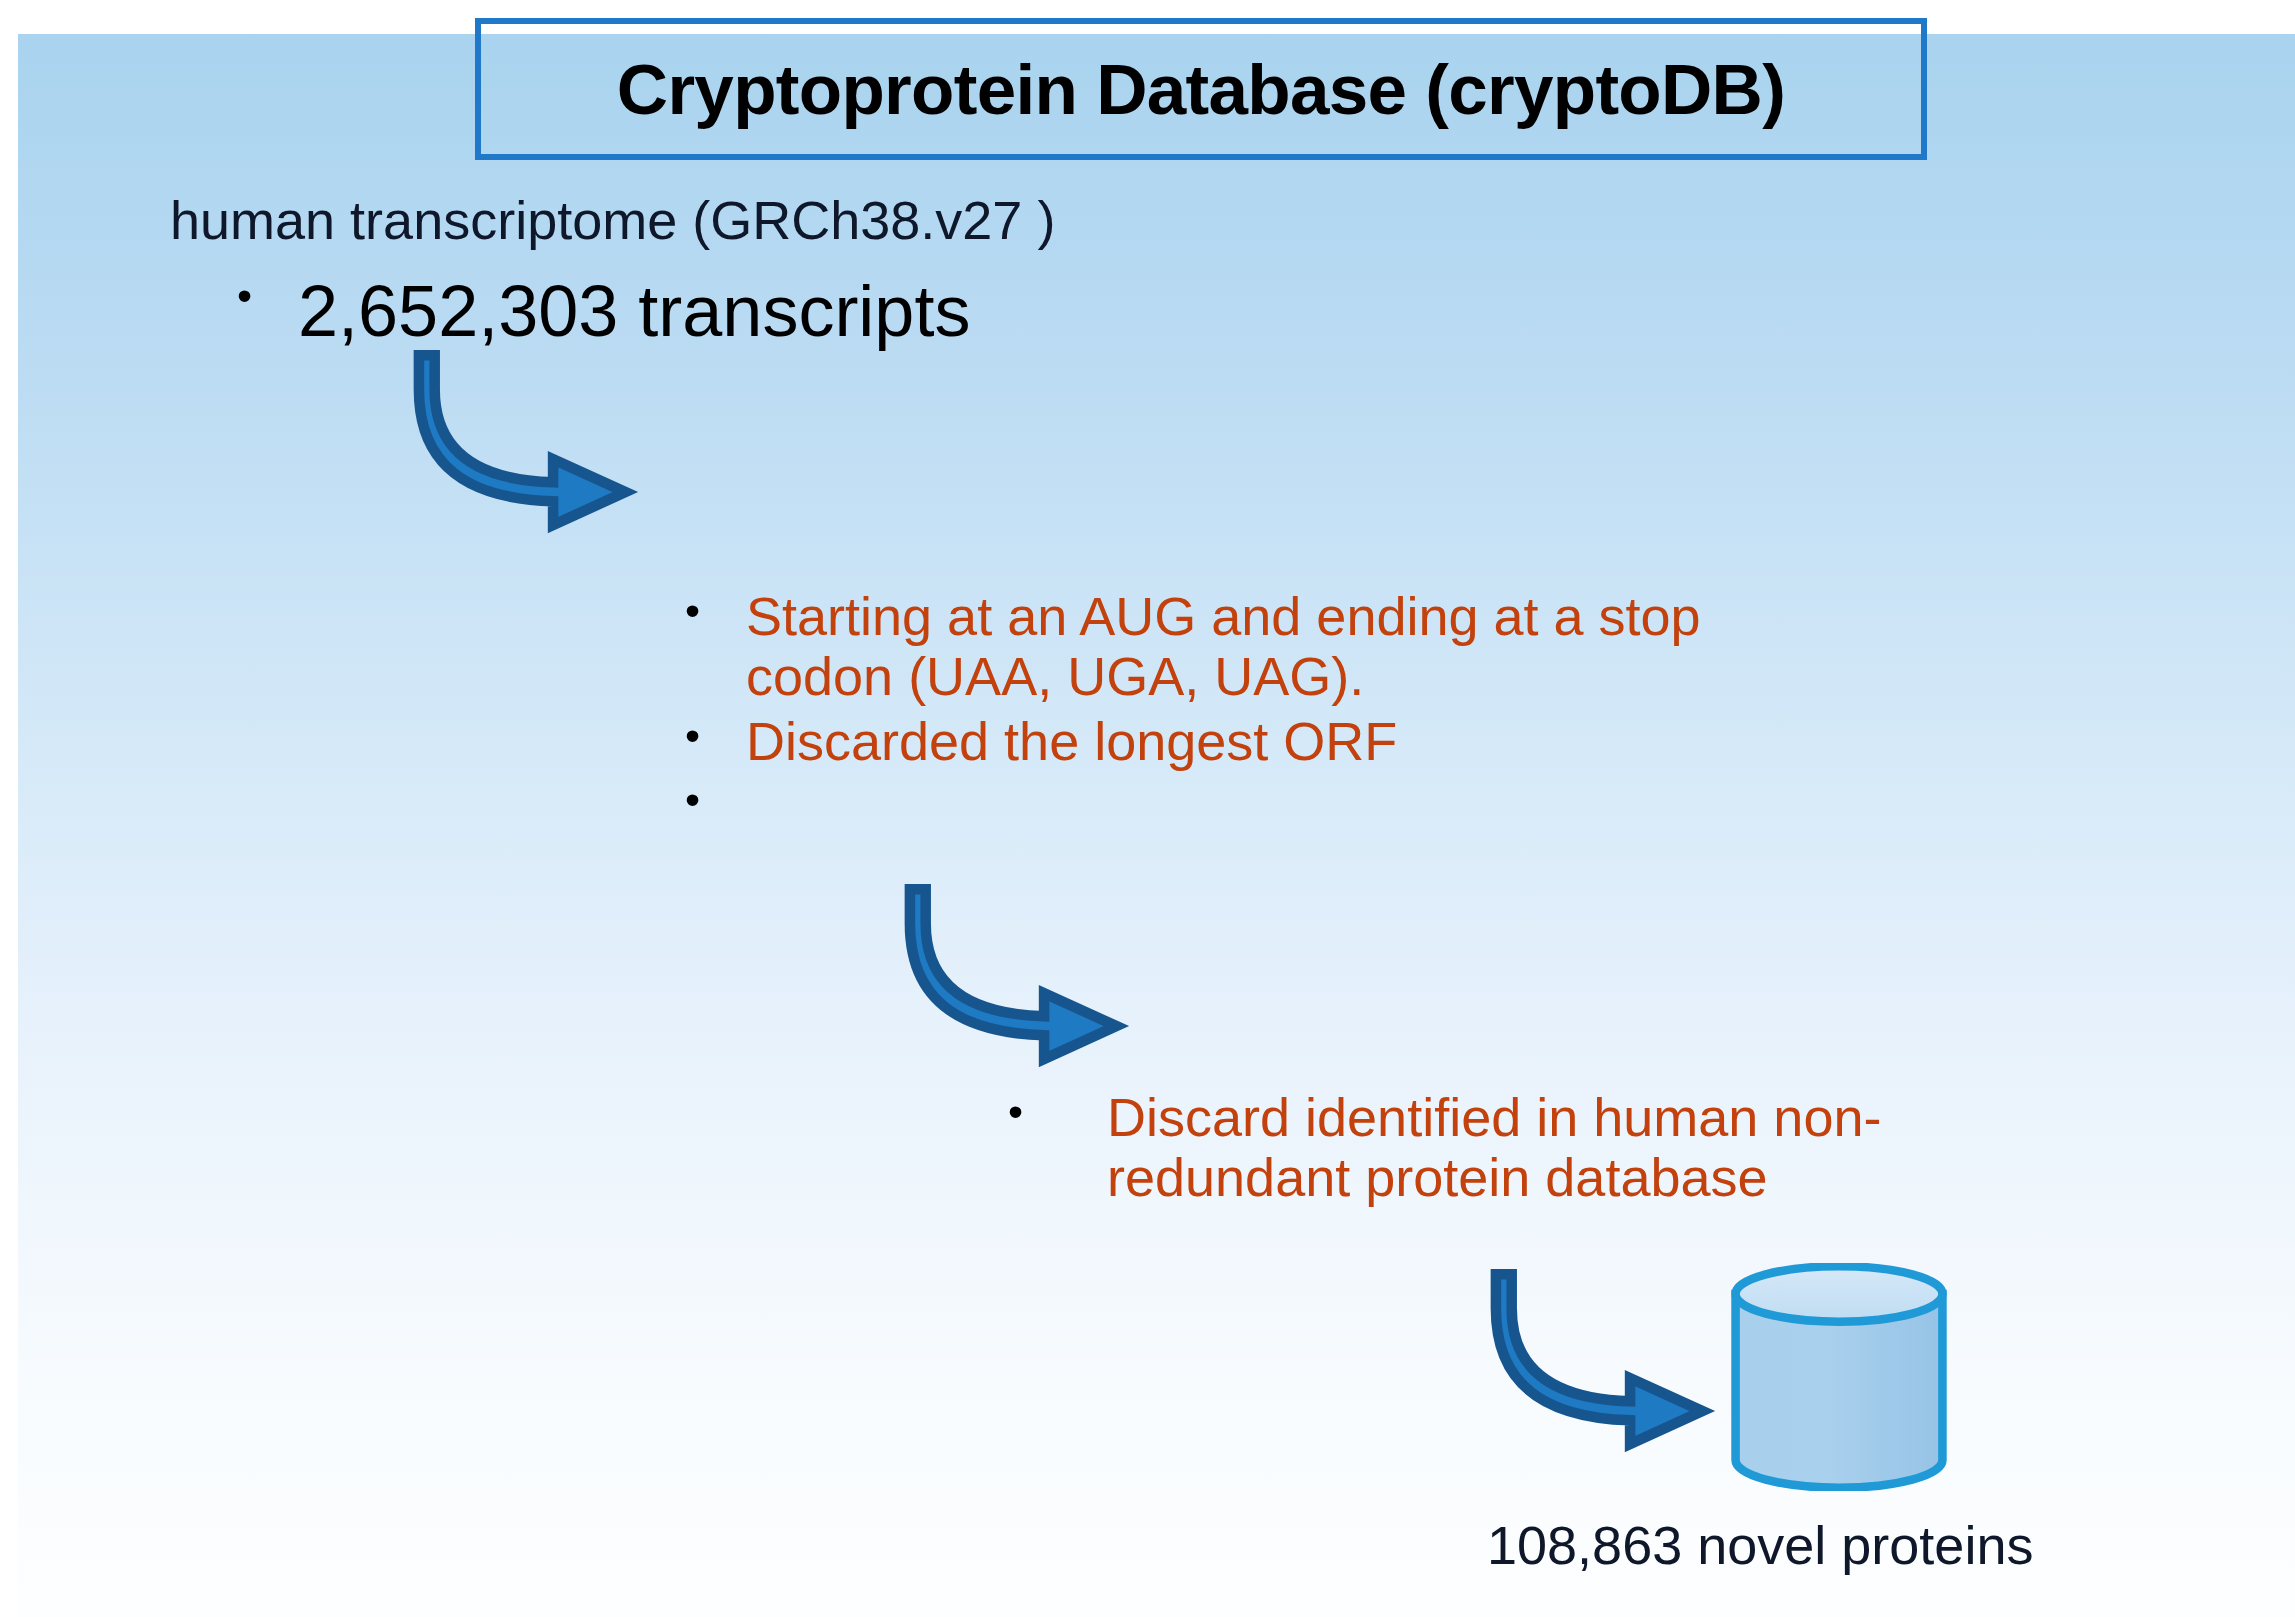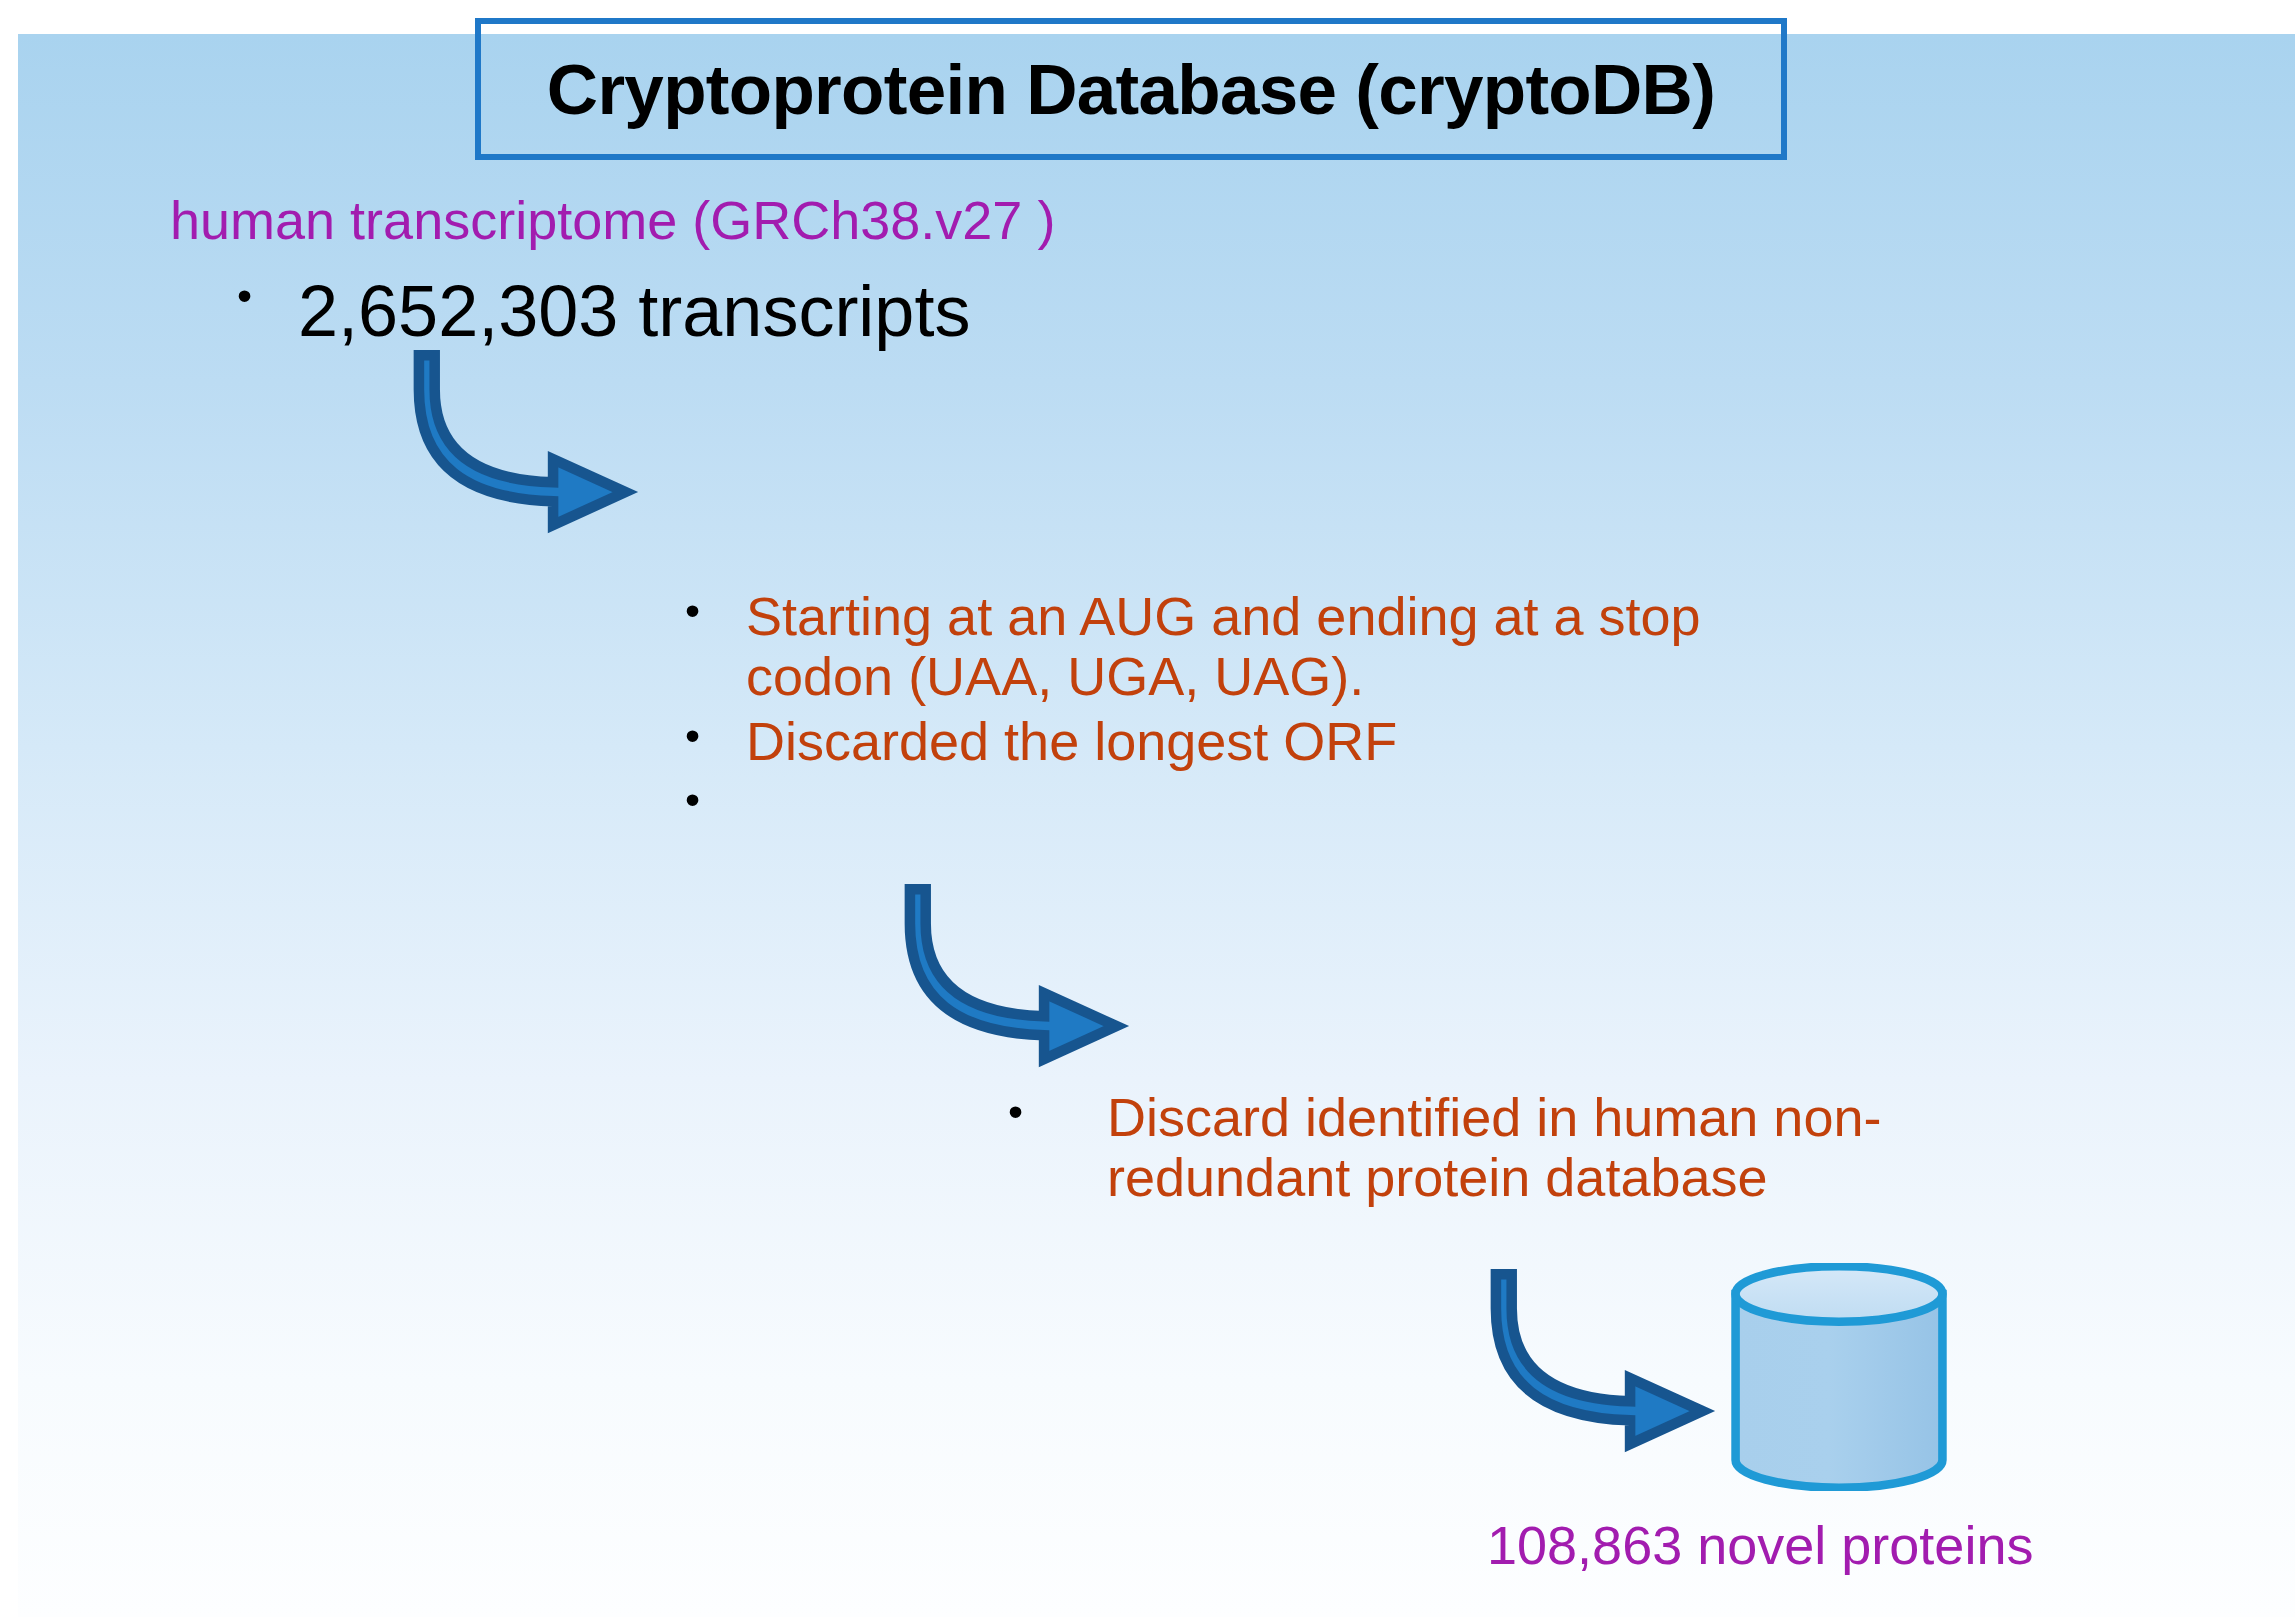--- a/index.html
+++ b/index.html
@@ -23,40 +23,40 @@
     width: 2278px;
     height: 1583px;
     background: linear-gradient(to bottom, #a9d3ef 0%, #bcdcf3 22%, #d5e9f8 45%, #eaf3fc 66%, #f7fbfe 85%, #fdfeff 100%);
   }
 
   
   #title-box {
     position: absolute;
     left: 475px;
     top: 18px;
-    width: 1312px;
+    width: 1452px;
     height: 142px;
     border: 6.6px solid #1f78c8;
     box-sizing: border-box;
     display: flex;
     align-items: center;
     justify-content: center;
   }
   #title-text {
     font-size: 71px;
     font-weight: bold;
     color: #000000;
     letter-spacing: -0.7px;
     white-space: nowrap;
     line-height: 1;
   }
 
   .txt {
     position: absolute;
-    color: #a21caf;
+    color: #0f172a;
     font-size: 54px;
     line-height: 1.12;
     white-space: pre;
   }
 
   
   #l1-head { left: 170px; top: 190px; }
   #l1-bullet-row {
     position: absolute;
     left: 237px;

